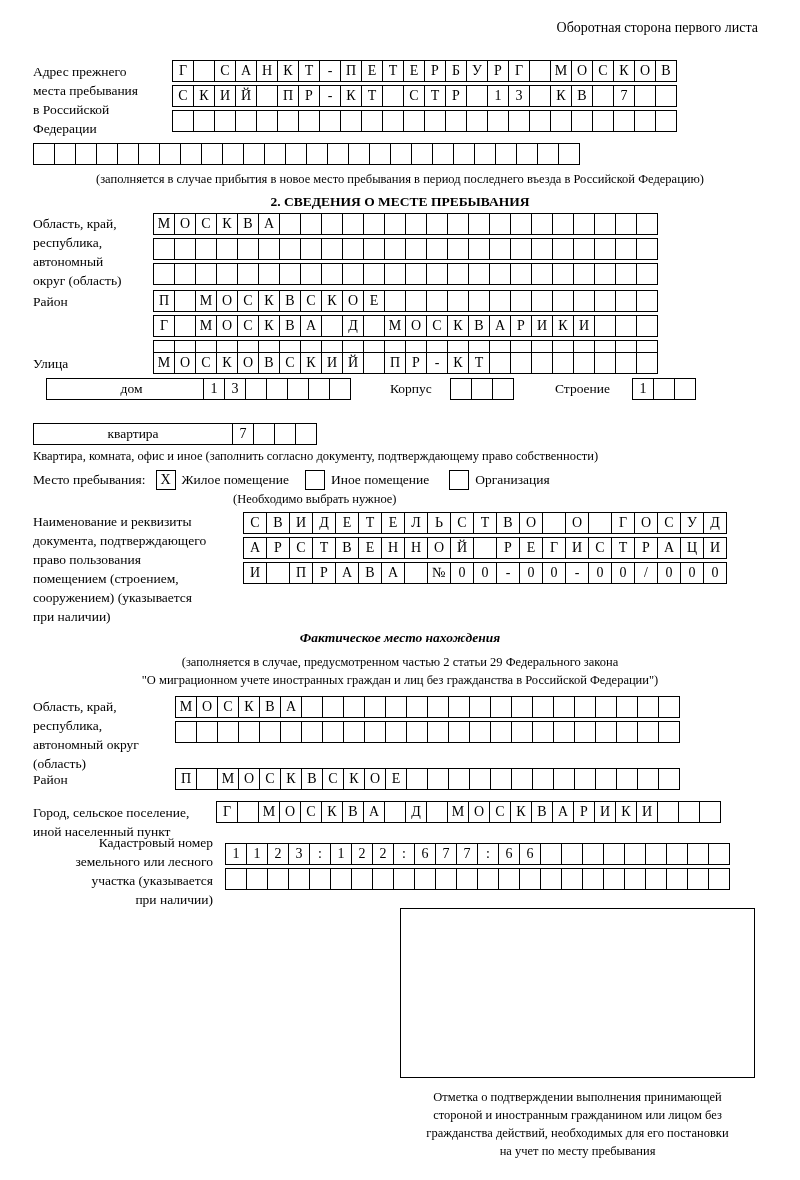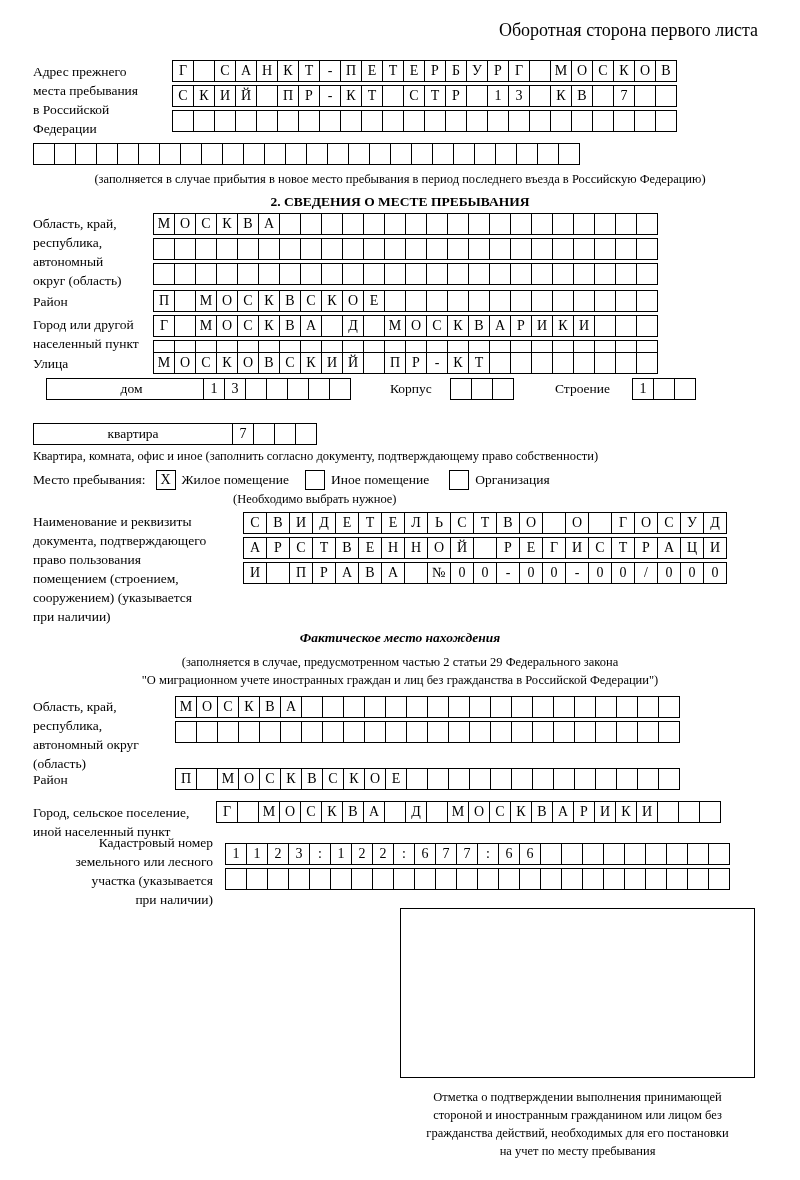--- a/index.html
+++ b/index.html
@@ -18,21 +18,21 @@
   .page {
     position: relative;
     width: 800px;
     height: 1180px;
     box-sizing: border-box;
   }
   .hdr {
     position: absolute;
     right: 42px;
     top: 20px;
-    font-size: 18px;
+    font-size: 14px;
   }
   .lbl {
     position: absolute;
     font-size: 13.5px;
     line-height: 19px;
     white-space: pre-line;
   }
   .lbl.small { font-size: 12.5px; }
   .center { text-align: center; }
   .bold { font-weight: bold; }
@@ -202,21 +202,21 @@
       <div class="cell blank"></div>
       <div class="cell blank"></div>
       <div class="cell blank"></div>
       <div class="cell blank"></div>
       <div class="cell blank"></div>
       <div class="cell blank"></div>
       <div class="cell blank"></div>
       <div class="cell blank"></div>
     </div>
 
-  <div class="lbl small center" style="left:33px; top:170px; width:734px;">(заполняется в случае прибытия в новое место пребывания в период последнего въезда в Российскую Федерацию)</div>
+  <div class="lbl small center" style="left:33px; top:170px; width:734px;">(заполняется в случае прибытия в новое место пребывания в период последнего въезда в Российской Федерацию)</div>
 
   <div class="lbl bold center" style="left:33px; top:192px; width:734px; font-size:13.5px;">2. СВЕДЕНИЯ О МЕСТЕ ПРЕБЫВАНИЯ</div>
 
   <div class="lbl" style="left:33px; top:214px; width:150px;">Область, край,
 республика,
 автономный
 округ (область)</div>
   <div class="boxrow" id="s2-reg-0" style="left:153px; top:213px;">
       <div class="cell">М</div>
       <div class="cell">О</div>
@@ -317,22 +317,20 @@
       <div class="cell blank"></div>
       <div class="cell blank"></div>
       <div class="cell blank"></div>
       <div class="cell blank"></div>
       <div class="cell blank"></div>
       <div class="cell blank"></div>
       <div class="cell blank"></div>
       <div class="cell blank"></div>
     </div>
 
-  <div class="lbl" style="left:33px; top:315px; width:150px;">Город или другой
-населенный пункт</div>
   <div class="boxrow" id="s2-city-0" style="left:153px; top:315px;">
       <div class="cell">Г</div>
       <div class="cell blank"></div>
       <div class="cell">М</div>
       <div class="cell">О</div>
       <div class="cell">С</div>
       <div class="cell">К</div>
       <div class="cell">В</div>
       <div class="cell">А</div>
       <div class="cell blank"></div>

